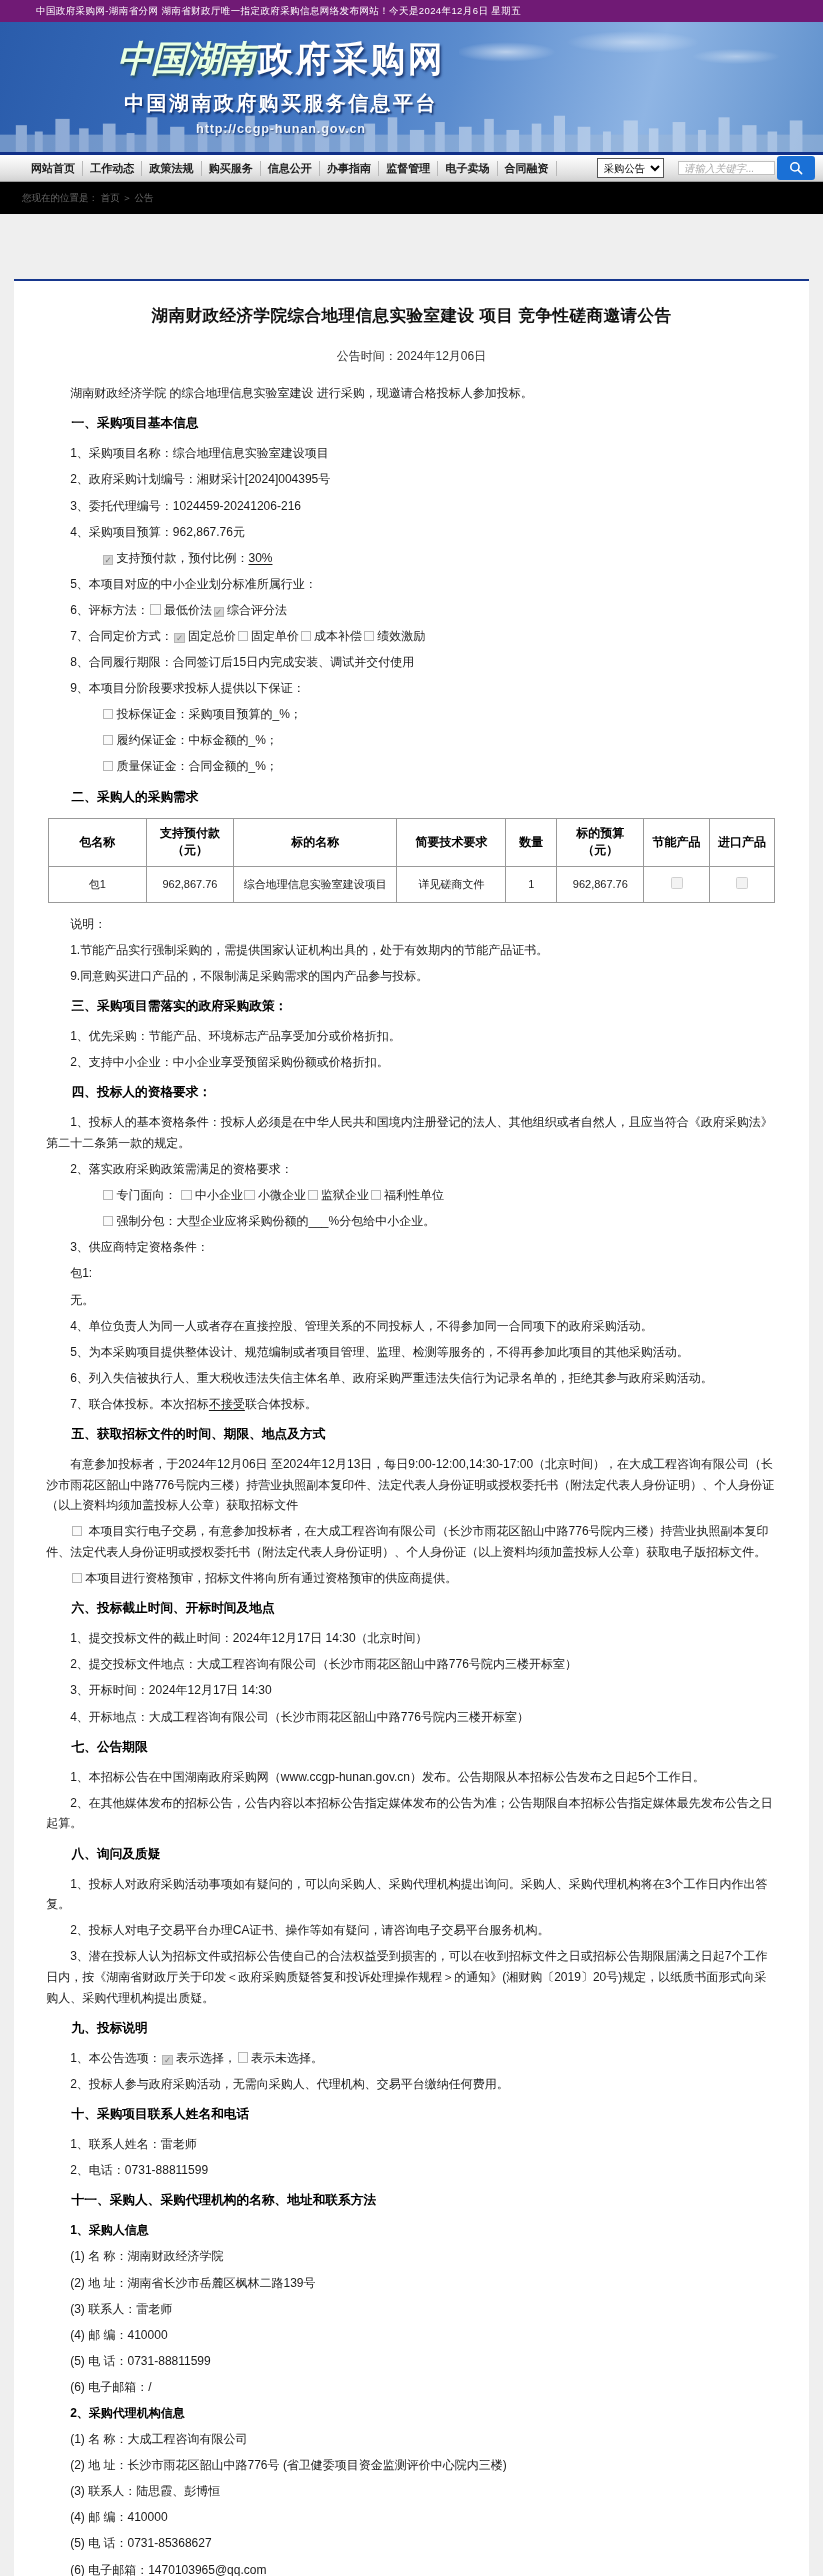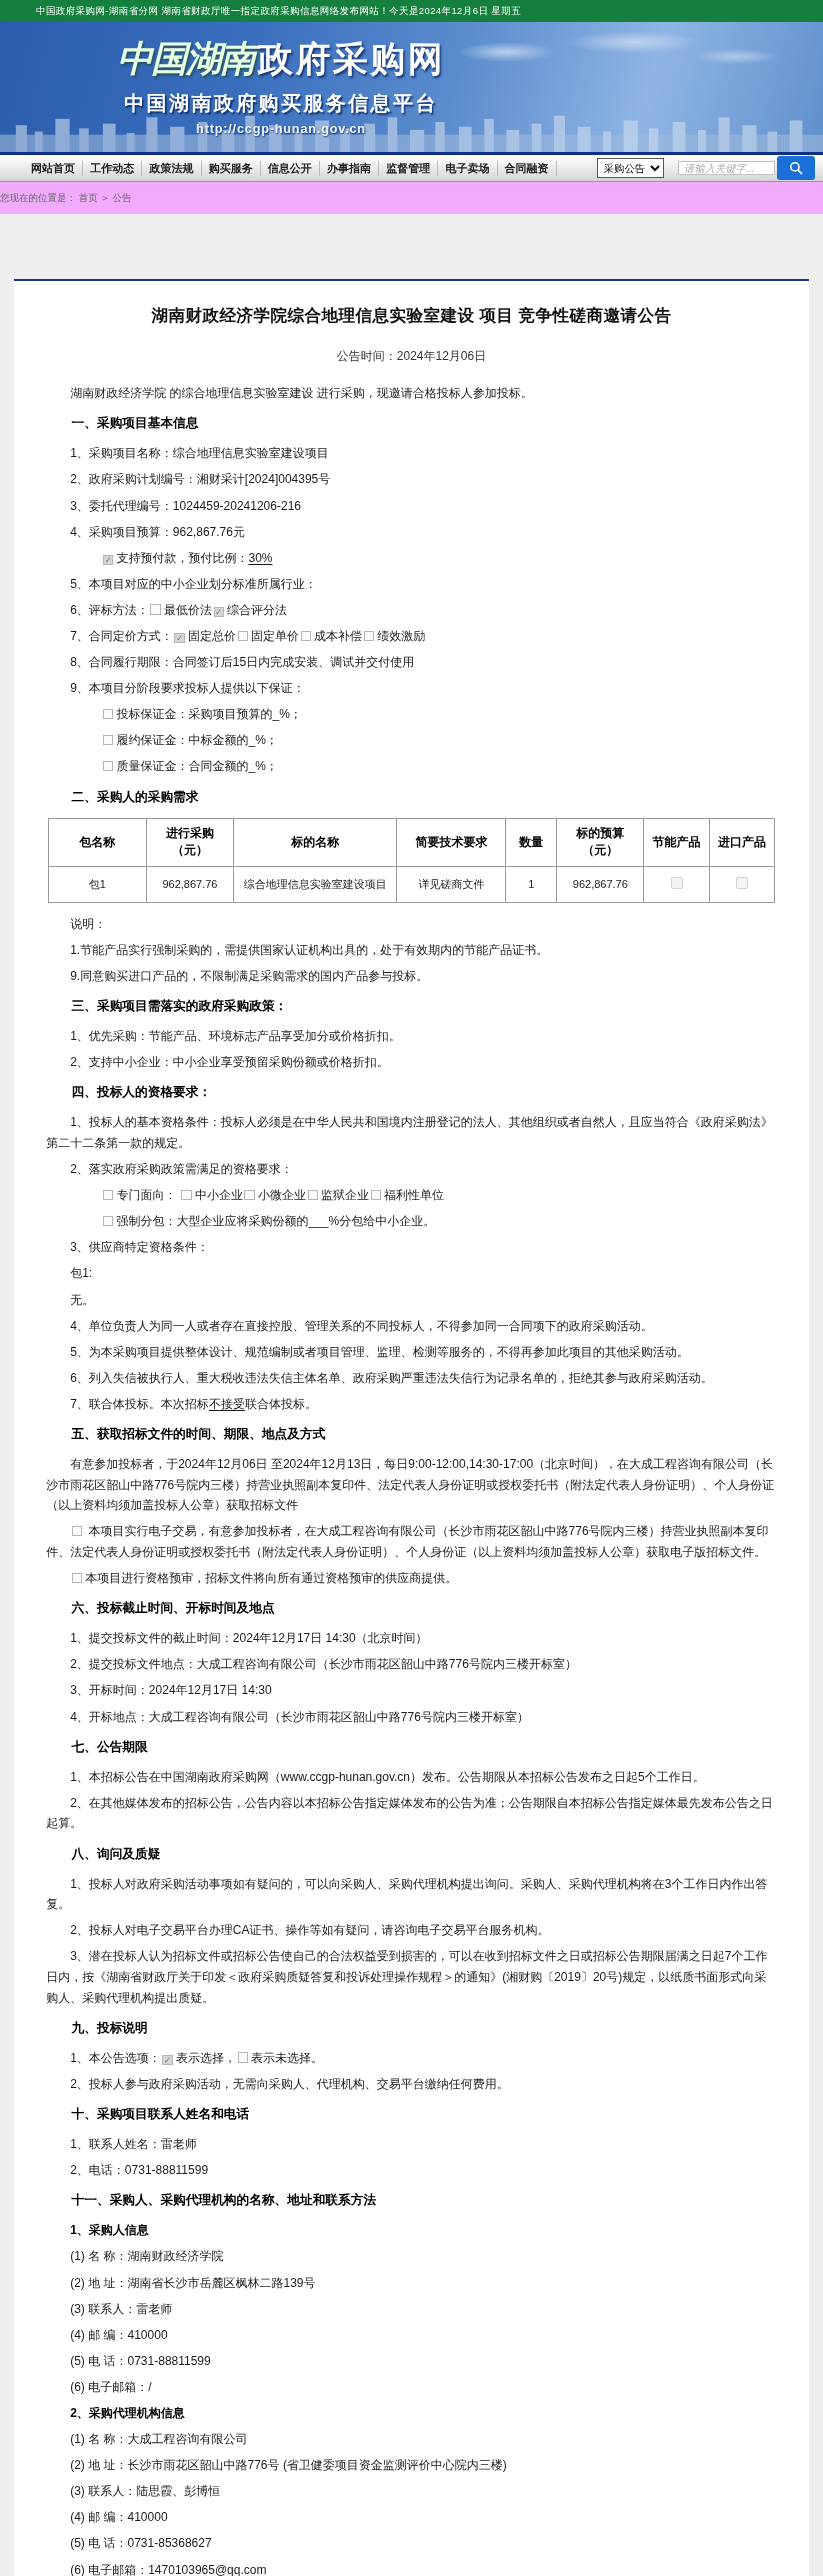--- a/index.html
+++ b/index.html
@@ -1,20 +1,20 @@
 <!DOCTYPE html>
 <html style="font-size:12.7px"><head>
 <meta charset="utf-8">
 <style>
   * { box-sizing: border-box; margin: 0; padding: 0; }
   html,body { background:#efefef; font-family:"Liberation Sans","DejaVu Sans",sans-serif; }
   body { width:823px; margin:0 auto; }
 
   
-  .topbar { background:#15803d; color:#fff; font-size:9.5px; height:22px; line-height:22px; padding-left:36px; letter-spacing:0.4px; }
+  .topbar { background:#701a75; color:#fff; font-size:9.5px; height:22px; line-height:22px; padding-left:36px; letter-spacing:0.4px; }
 
   
   .banner { position:relative; height:133px; overflow:hidden; border-bottom:3.2px solid #102f88;
     background:linear-gradient(105deg,#2a5cab 0%,#3a6fbe 30%,#5b8cce 55%,#8fb5e4 78%,#5f90cc 100%); }
   .banner .clouds { position:absolute; right:32px; top:6.3px; width:332px; height:47px;
     background:radial-gradient(ellipse 71px 14.2px at 47px 24px, rgba(255,255,255,.55), transparent 70%),
                radial-gradient(ellipse 95px 16px at 174px 14.2px, rgba(255,255,255,.45), transparent 70%),
                radial-gradient(ellipse 63px 11px at 277px 28.5px, rgba(255,255,255,.4), transparent 70%); }
   .skyline { position:absolute; bottom:0; left:0; width:100%; height:41px; opacity:.75; }
   .logoblock { position:absolute; left:83px; top:12.7px; width:396px; text-align:center; }
@@ -34,21 +34,21 @@
   .nav-item { font-size:11px; font-weight:bold; color:#222; padding:0 7.1px; cursor:pointer; white-space:nowrap; }
   .nav-item:not(:last-child){ border-right:0.8px solid #b9b9b9; }
   .nav-spacer { flex:1; }
   .search-select { height:20.6px; font-size:10.3px; border:0.8px solid #555; background:#fff; margin-right:14px; padding:0 1.6px; }
   .search-input { height:14px; width:97px; border:0.8px solid #c0c0c0; font-size:10.3px; padding:0 4.7px; color:#333;font-style:italic; }
   .search-input::placeholder { color:#aaa; }
   .search-btn { height:24px; width:38px; background:#1a70d6; border:none; border-radius:3.2px; margin-left:1.6px;
     display:flex; align-items:center; justify-content:center; cursor:pointer; }
 
   
-  .crumbbar { background:#f0abfc; height:32px; line-height:32px; font-size:9.5px; color:#666; }
+  .crumbbar { background:#000000; height:32px; line-height:32px; padding-left:22px; font-size:9.5px; color:#666; }
   .crumbbar a { color:#666; text-decoration:none; }
 
   
   .page { background:#ffffff; margin:0 14.2px; padding-bottom:24px; min-height:2296px; }
   .blue-rule { height:2.4px; background:#16368c; margin-top:65px; }
   .doc-title { text-align:center; font-size:16.6px; font-weight:bold; color:#111; margin-top:24px; letter-spacing:0.4px; }
   .doc-time { text-align:center; font-size:12px; color:#333; margin-top:20.6px; }
 
   .content { padding:12.7px 32px 0 32px; color:#1a1a1a; }
   .ln { font-size:12px; line-height:20.6px; margin:5.5px 0; text-indent:2em; }
@@ -178,21 +178,21 @@
         <div class="ln p2"><span class="cb"></span>投标保证金：采购项目预算的_%；</div>
         <div class="ln p2"><span class="cb"></span>履约保证金：中标金额的_%；</div>
         <div class="ln p2"><span class="cb"></span>质量保证金：合同金额的_%；</div>
         <div class="ln h">二、采购人的采购需求</div>
       </div>
 
     <table class="demand">
       <thead>
         <tr>
           <th style="width:13.5%">包名称</th>
-          <th style="width:12%">进行采购（元）</th>
+          <th style="width:12%">支持预付款（元）</th>
           <th style="width:22.5%">标的名称</th>
           <th style="width:15%">简要技术要求</th>
           <th style="width:7%">数量</th>
           <th style="width:12%">标的预算（元）</th>
           <th style="width:9%">节能产品</th>
           <th style="width:9%">进口产品</th>
         </tr>
       </thead>
       <tbody>
         <tr>

